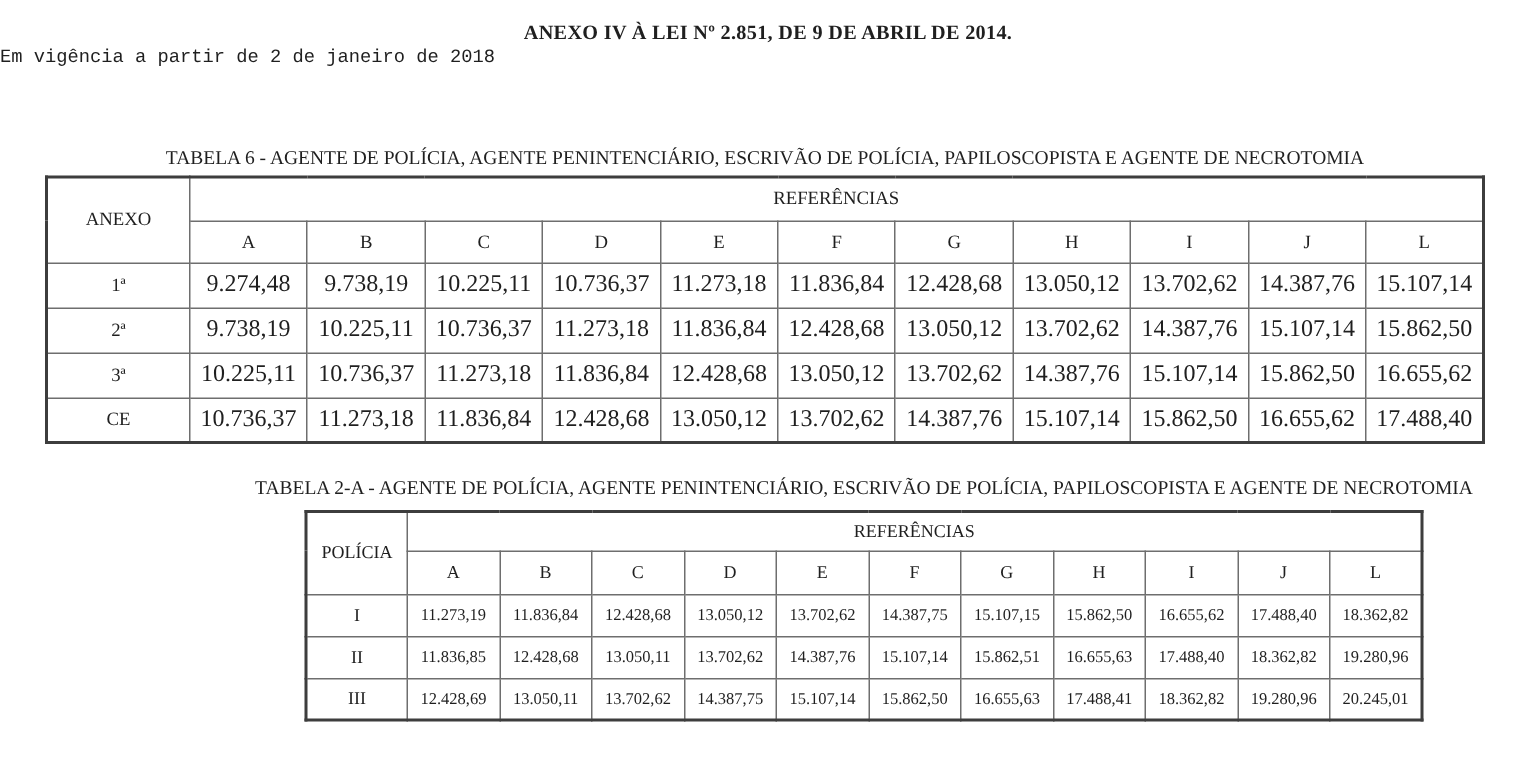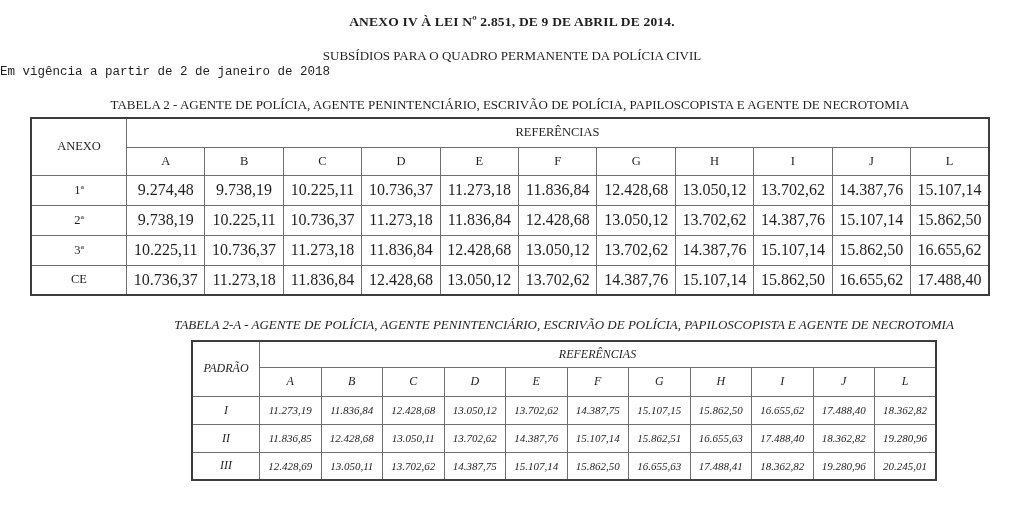--- a/index.html
+++ b/index.html
@@ -31,21 +31,21 @@
   .doc-effective {
     margin: 0;
     padding-top: 1px;
     text-align: left;
     font-size: 12.5px;
     font-family: Liberation Mono, monospace;
   }
 
   .tbl-wrap { position: absolute; }
   .tbl-2  { left: 30px;  top: 97px;  width: 960px; }
-  .tbl-2a { left: 191px; top: 317px; width: 746px; font-style: italic; }
+  .tbl-2a { left: 203px; top: 317px; width: 746px; }
 
   .tbl-title {
     position: relative;
     left: 50%;
     transform: translateX(-50%);
     width: max-content;
     white-space: nowrap;
     font-size: 13px;
     line-height: 15px;
   }
@@ -82,25 +82,24 @@
   .tbl-2  td { font-size: 16px; }
   .tbl-2a th { font-size: 12px; }
   .tbl-2a td { font-size: 11px; }
 </style>
 </head>
 <body>
 
 <main class="page">
 
   <h1 class="doc-title">ANEXO IV À LEI Nº 2.851, DE 9 DE ABRIL DE 2014.</h1>
-  <p class="doc-subtitle">SUBSÍDIOS PARA O QUADRO PERMANENTE DA POLÍCIA CIVIL</p>
   <p class="doc-effective">Em vigência a partir de 2 de janeiro de 2018</p>
 
   <section class="tbl-wrap tbl-2">
-    <div class="tbl-title">TABELA 2 - AGENTE DE POLÍCIA, AGENTE PENINTENCIÁRIO, ESCRIVÃO DE POLÍCIA, PAPILOSCOPISTA E AGENTE DE NECROTOMIA</div>
+    <div class="tbl-title">TABELA 6 - AGENTE DE POLÍCIA, AGENTE PENINTENCIÁRIO, ESCRIVÃO DE POLÍCIA, PAPILOSCOPISTA E AGENTE DE NECROTOMIA</div>
     <table class="subsidy-table">
       <thead>
         <tr class="group-row">
           <th class="corner" rowspan="2">ANEXO</th>
           <th class="group" colspan="11">REFERÊNCIAS</th>
         </tr>
         <tr class="letters">
             <th>A</th>
             <th>B</th>
             <th>C</th>
@@ -173,21 +172,21 @@
           </tr>
         </tbody>
     </table>
   </section>
 
   <section class="tbl-wrap tbl-2a">
     <div class="tbl-title">TABELA 2-A - AGENTE DE POLÍCIA, AGENTE PENINTENCIÁRIO, ESCRIVÃO DE POLÍCIA, PAPILOSCOPISTA E AGENTE DE NECROTOMIA</div>
     <table class="subsidy-table">
       <thead>
         <tr class="group-row">
-          <th class="corner" rowspan="2">PADRÃO</th>
+          <th class="corner" rowspan="2">POLÍCIA</th>
           <th class="group" colspan="11">REFERÊNCIAS</th>
         </tr>
         <tr class="letters">
             <th>A</th>
             <th>B</th>
             <th>C</th>
             <th>D</th>
             <th>E</th>
             <th>F</th>
             <th>G</th>

